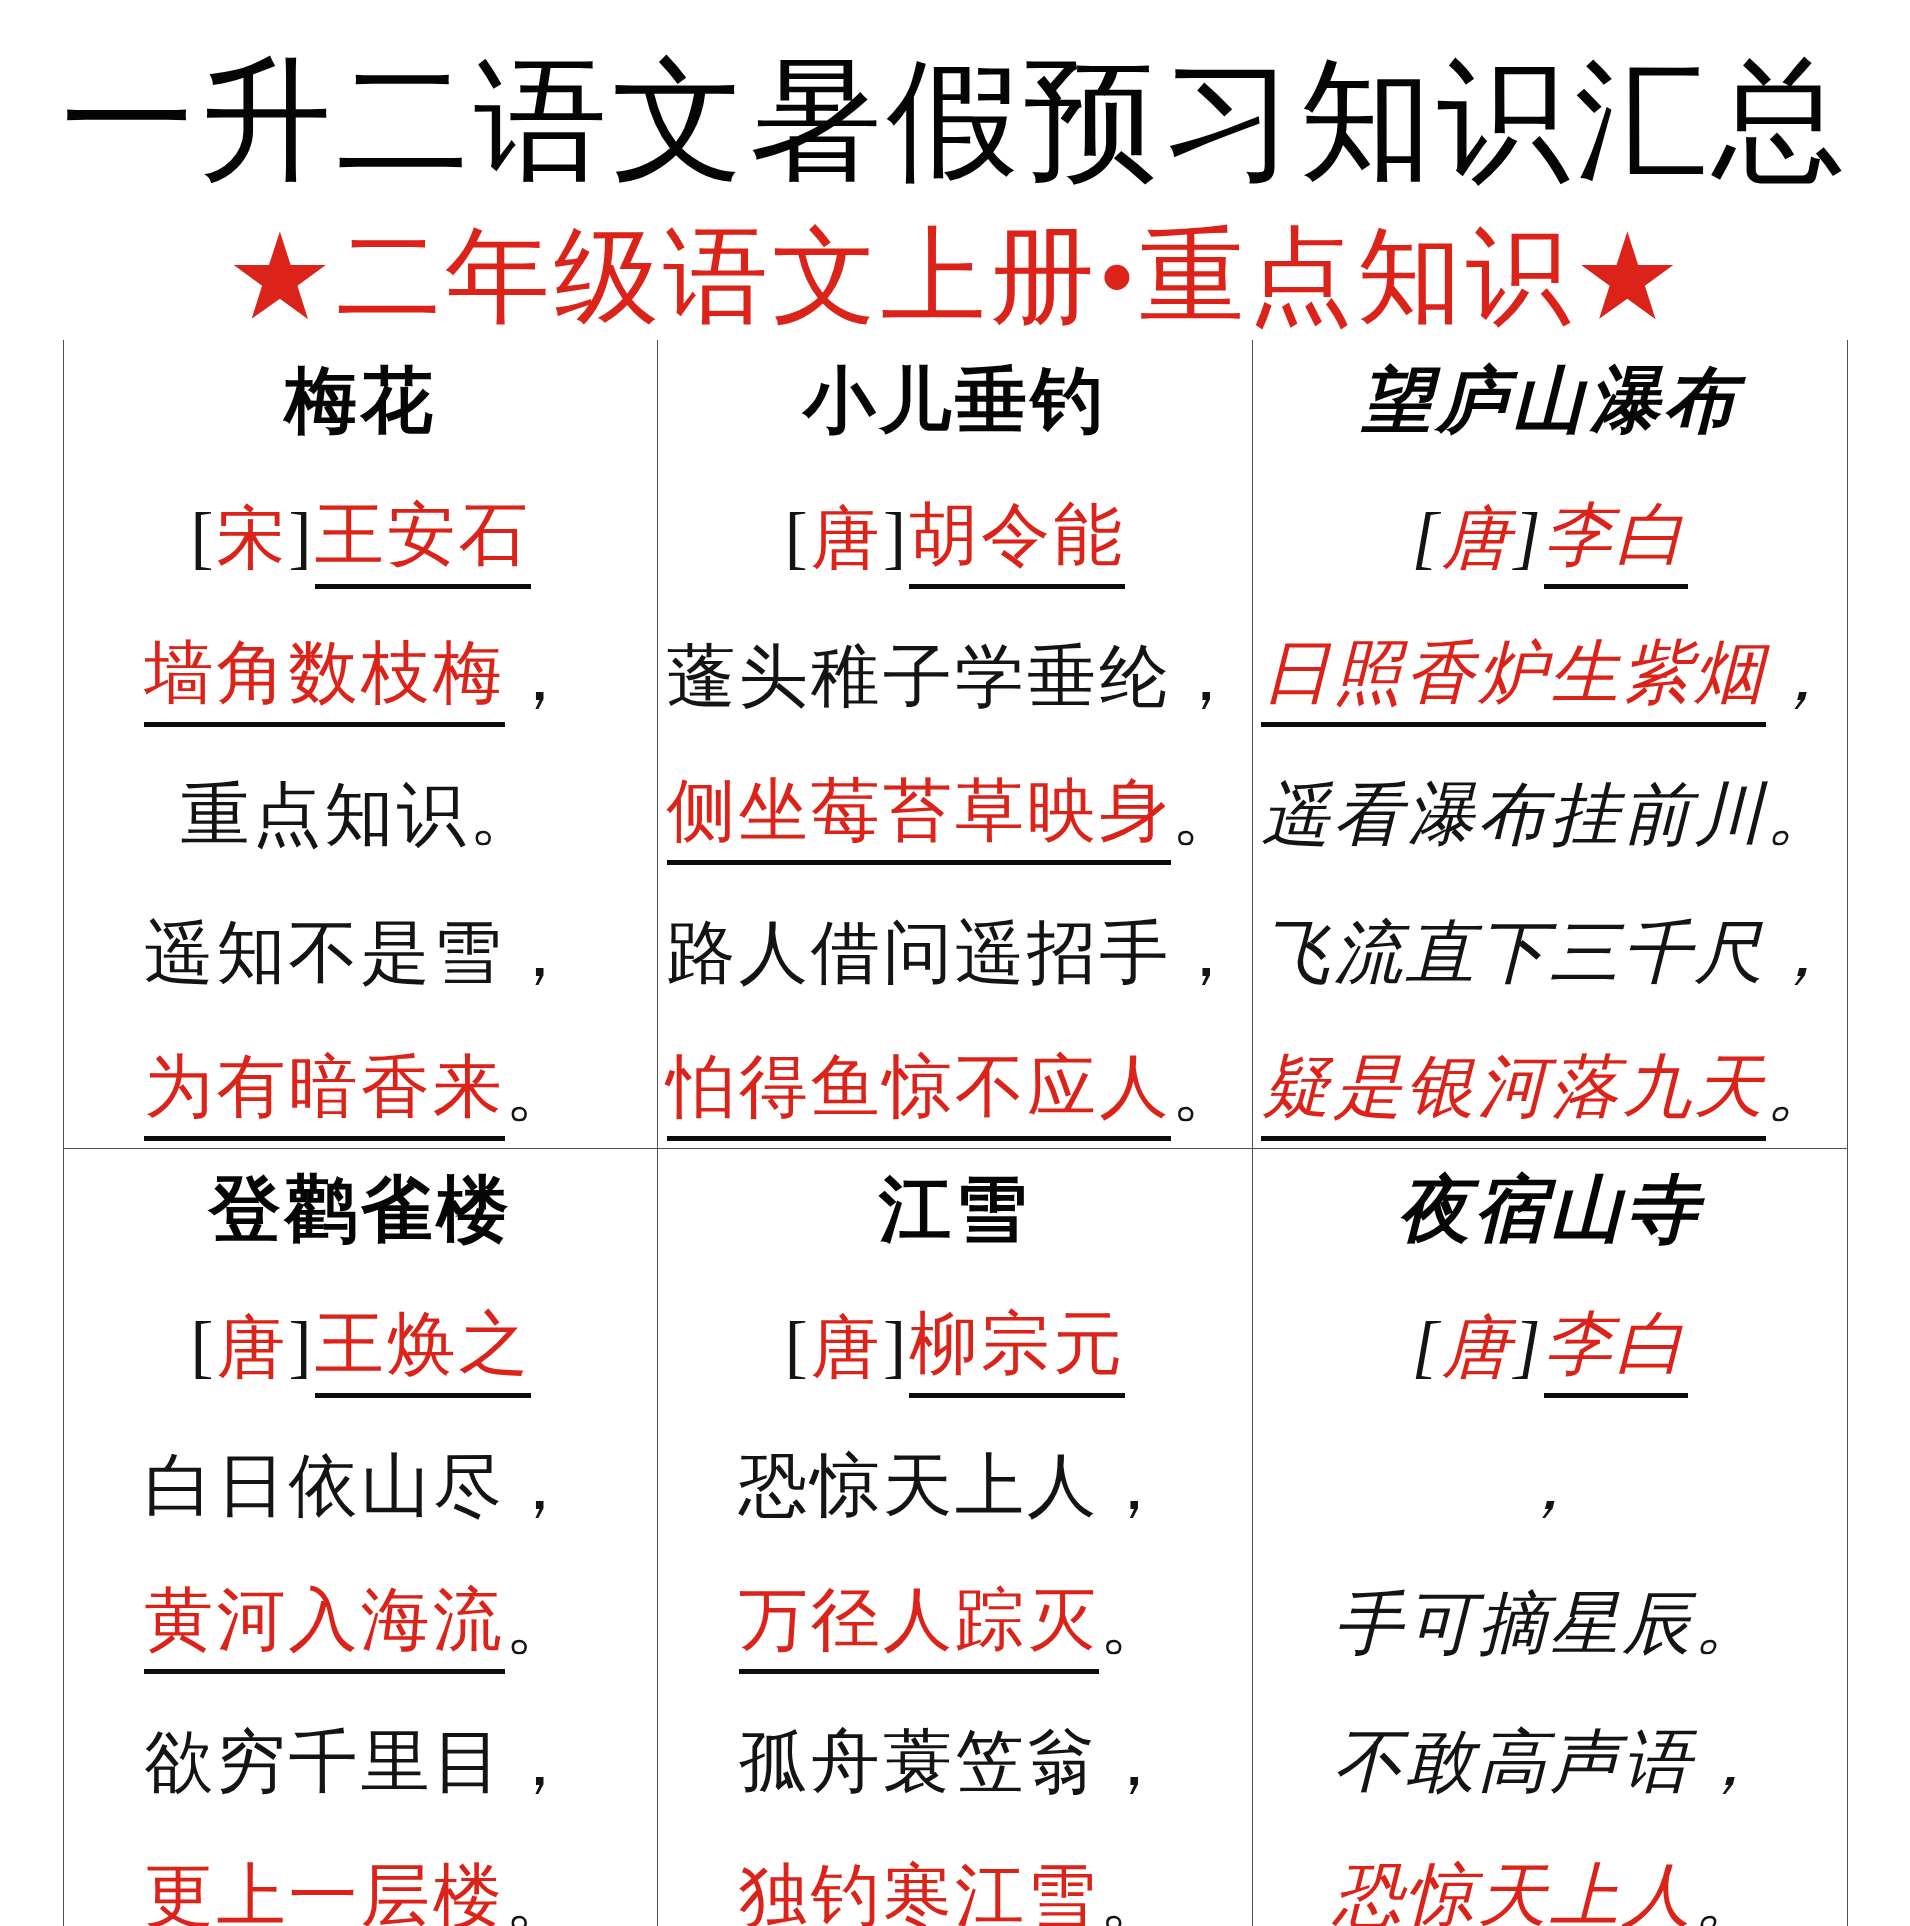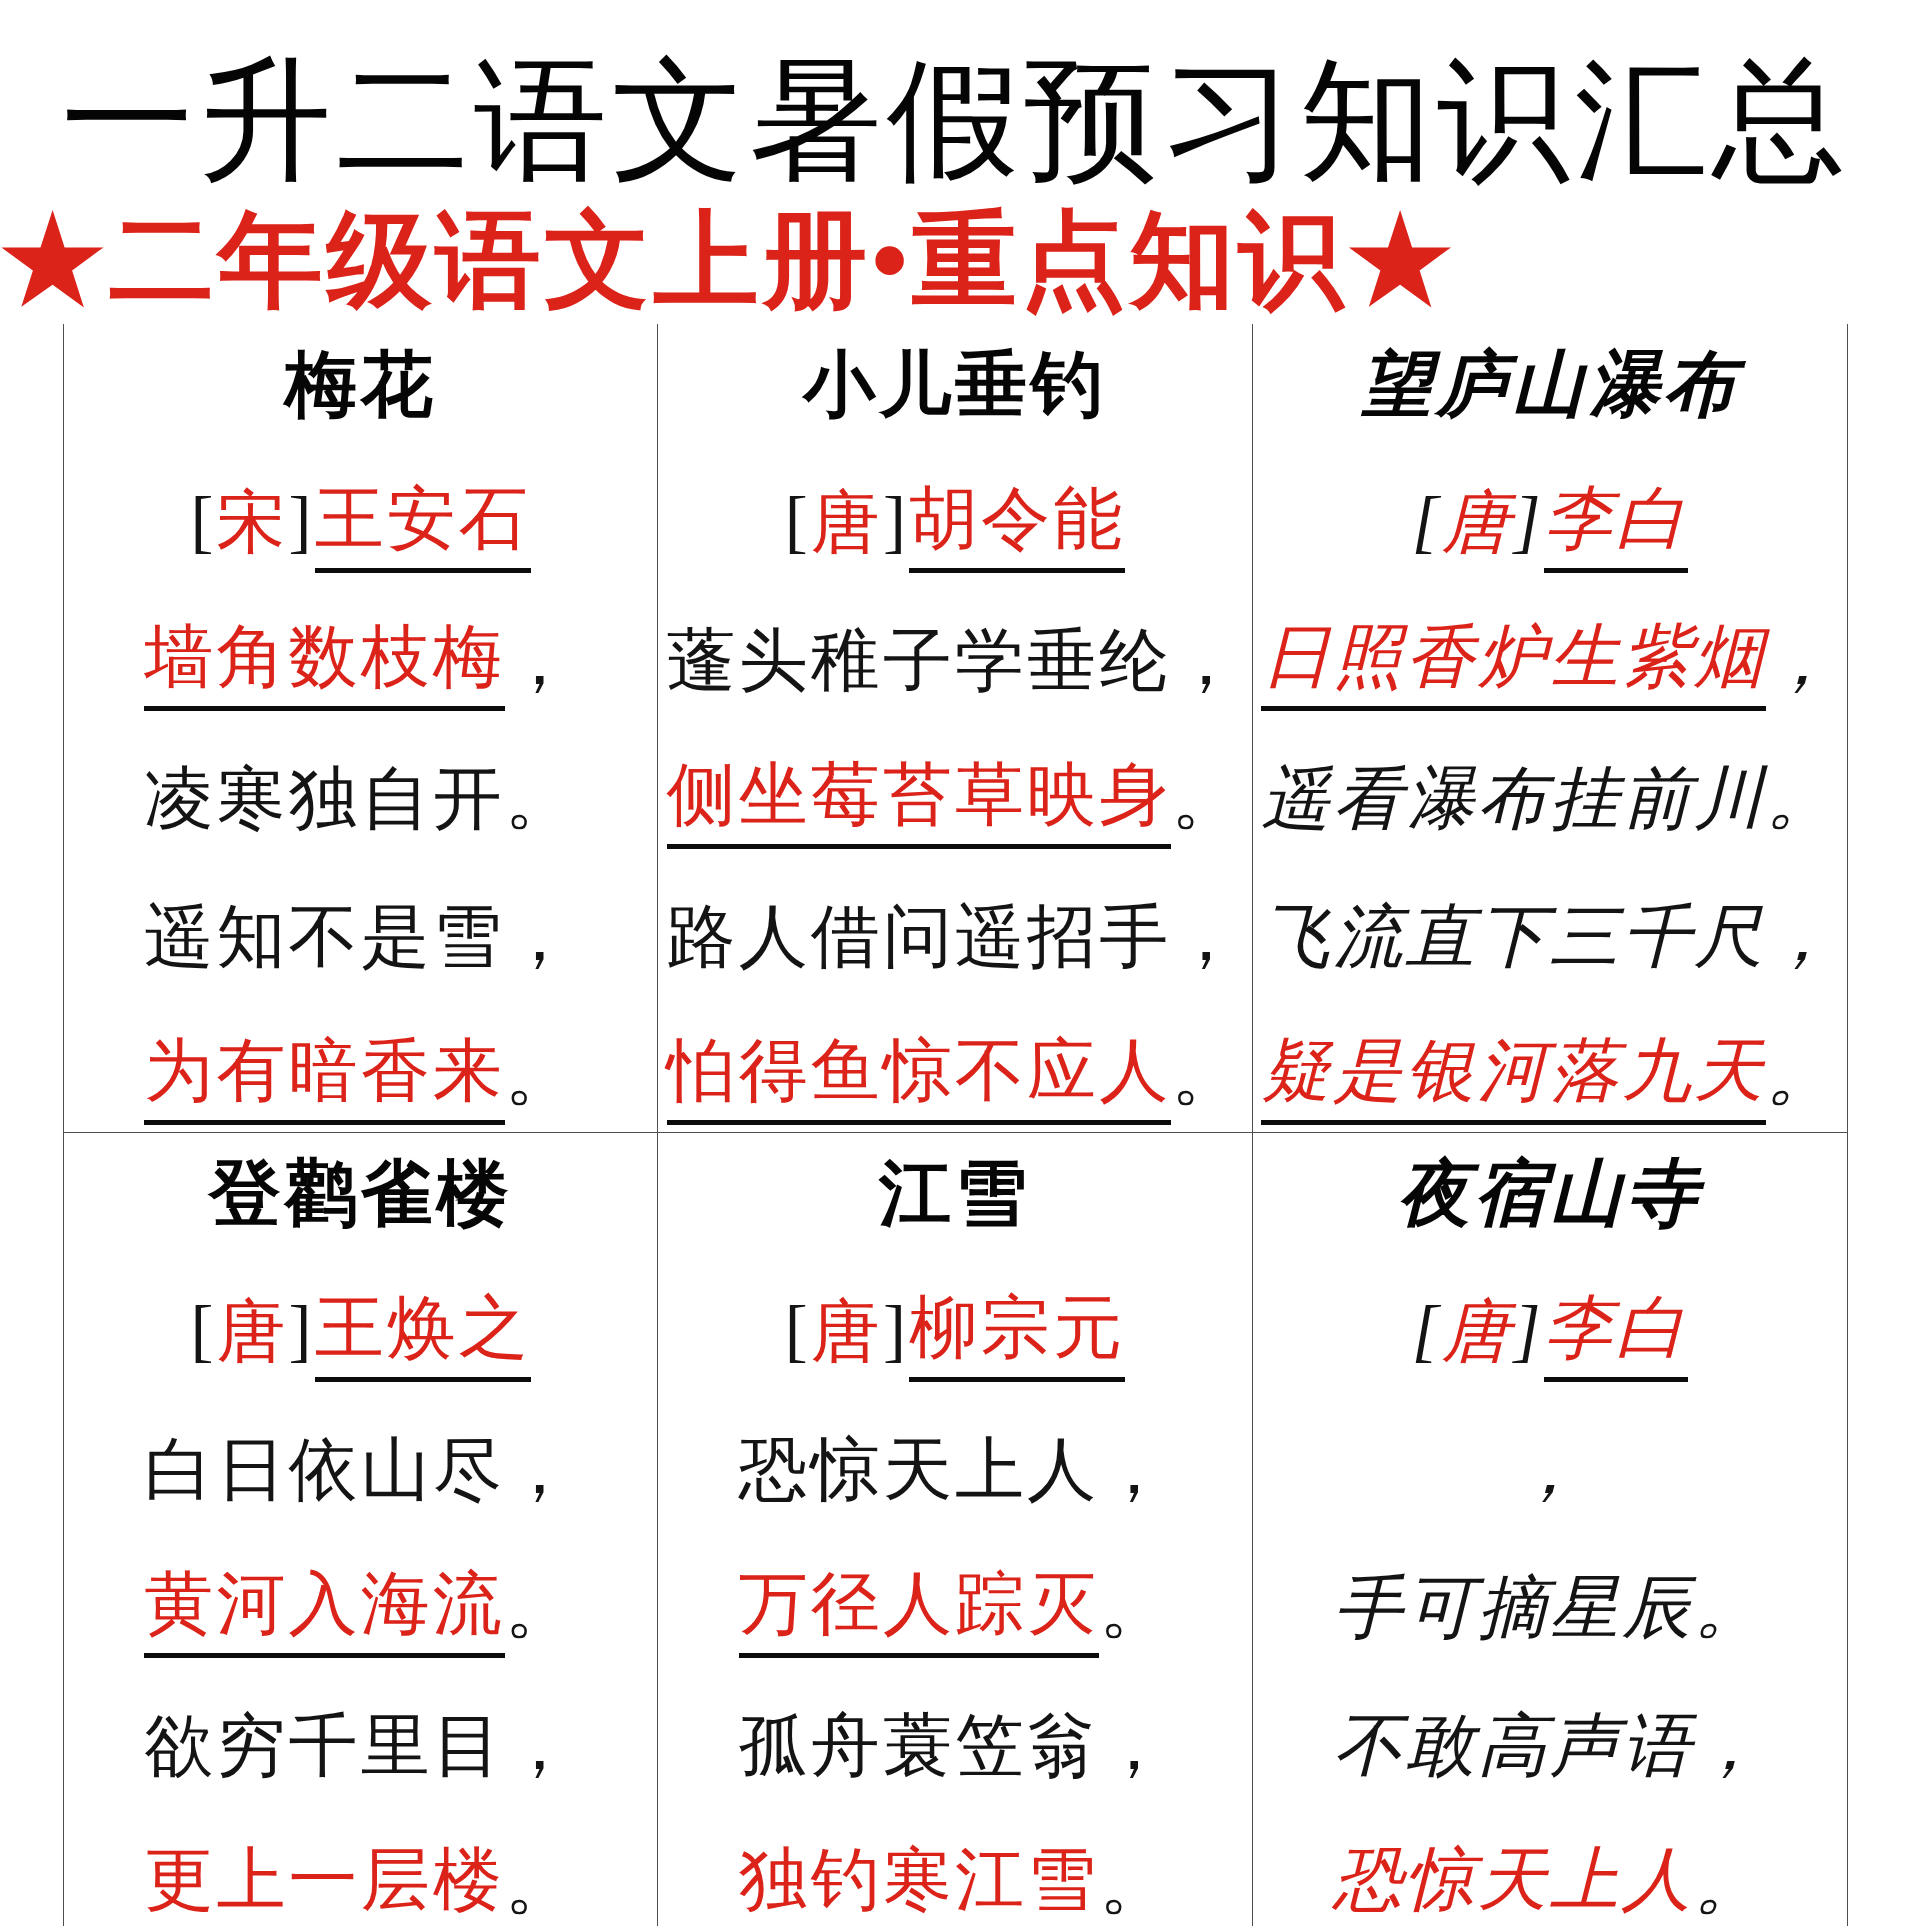--- a/index.html
+++ b/index.html
@@ -26,23 +26,25 @@
     padding-top:45px;
     text-align:center;
     font-size:133px;
     line-height:1.15;
     font-weight:normal;
     letter-spacing:4.6px;
     color:#050505;
     white-space:nowrap;
   }
   .sub-title{
+    margin-top:16px;
+    text-align:center;
     font-size:105px;
     line-height:1.2;
-    font-weight:bold;
+    font-weight:normal;
     letter-spacing:3.9px;
     color:var(--red);
     white-space:nowrap;
   }
   
   .section-banner{
     margin:33px 63px 0 63px;
     height:79px;
     background:linear-gradient(180deg,#f2f8e9 0%,#aace89 14%,var(--banner-green) 40%,var(--banner-green) 100%);
     display:flex;
@@ -122,21 +124,21 @@
             <span class="seg">[</span>
             <span class="seg red">宋</span>
             <span class="seg">]</span>
             <span class="seg red u">王安石</span>
           </div>
           <div class="p-line">
             <span class="seg red u">墙角数枝梅</span>
             <span class="seg">，</span>
           </div>
           <div class="p-line">
-            <span class="seg">凌寒独自开。</span>
+            <span class="seg">重点知识。</span>
           </div>
           <div class="p-line">
             <span class="seg">遥知不是雪，</span>
           </div>
           <div class="p-line">
             <span class="seg red u">为有暗香来</span>
             <span class="seg">。</span>
           </div>
         </div>
         <div class="p-cell">

